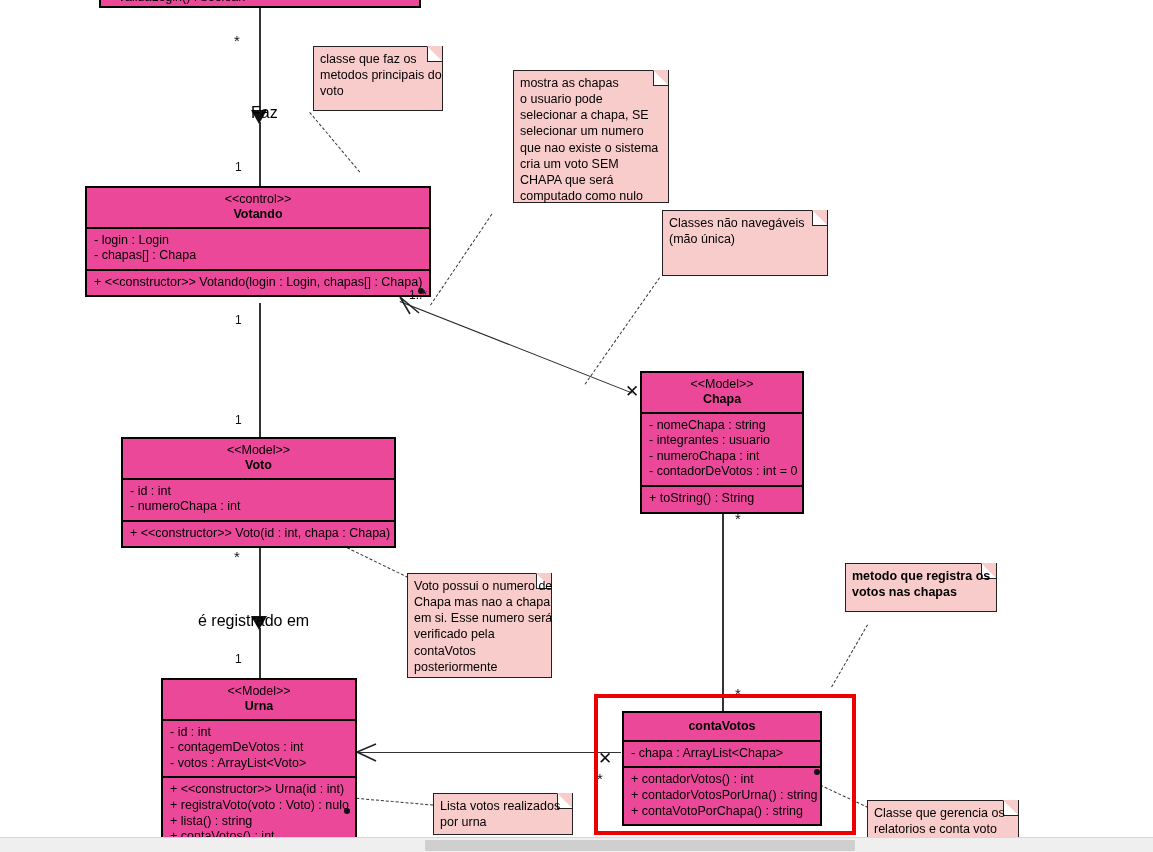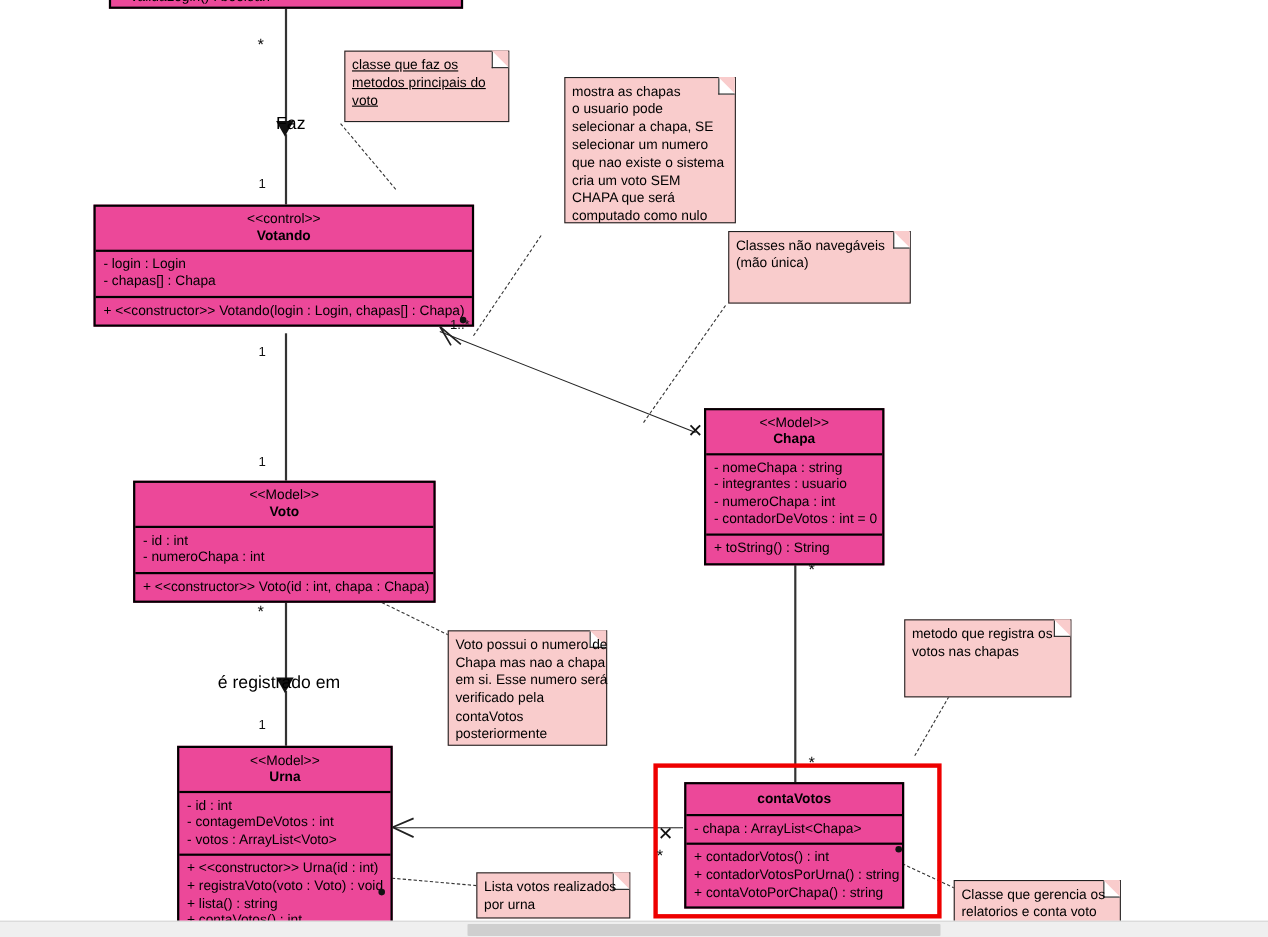--- a/index.html
+++ b/index.html
@@ -275,21 +275,21 @@
       <span class="stereo">&lt;&lt;Model&gt;&gt;</span>
       <span class="cname">Urna</span>
     </div>
     <div class="uml-attrs">
       <div>- id : int</div>
       <div>- contagemDeVotos : int</div>
       <div>- votos : ArrayList&lt;Voto&gt;</div>
     </div>
     <div class="uml-ops">
       <div>+ &lt;&lt;constructor&gt;&gt; Urna(id : int)</div>
-      <div>+ registraVoto(voto : Voto) : void</div>
+      <div>+ registraVoto(voto : Voto) : nulo</div>
       <div>+ lista() : string</div>
       <div>+ contaVotos() : int</div>
     </div>
   </div>
   <div class="dot" style="left:344px; top:808px;"></div>
 
   <div class="uml-class" style="left:622px; top:711px; width:200px;">
     <div class="uml-head no-stereo">
       <span class="cname">contaVotos</span>
     </div>
@@ -313,21 +313,21 @@
 
   <div class="mult star" style="left:234px; top:552px;">*</div>
   <div class="edge-label" style="left:198px; top:612px;">é registrado em</div>
   <div class="mult" style="left:235px; top:652px;">1</div>
 
   <div class="mult star" style="left:735px; top:514px;">*</div>
   <div class="mult star" style="left:735px; top:689px;">*</div>
 
   <div class="mult star" style="left:597px; top:774px;">*</div>
 
-  <div class="note" style="left:313px; top:46px; width:150px; height:65px;text-decoration:underline;">
+  <div class="note" style="left:313px; top:46px; width:130px; height:65px;">
     <div class="fold"></div>
     <div class="note-line">classe que faz os</div>
     <div class="note-line">metodos principais do</div>
     <div class="note-line">voto</div>
   </div>
 
   <div class="note" style="left:513px; top:70px; width:156px; height:133px;">
     <div class="fold"></div>
     <div class="note-line">mostra as chapas</div>
     <div class="note-line">o usuario pode</div>
@@ -348,21 +348,21 @@
   <div class="note" style="left:407px; top:573px; width:145px; height:105px;">
     <div class="fold"></div>
     <div class="note-line">Voto possui o numero de</div>
     <div class="note-line">Chapa mas nao a chapa</div>
     <div class="note-line">em si. Esse numero será</div>
     <div class="note-line">verificado pela</div>
     <div class="note-line">contaVotos</div>
     <div class="note-line">posteriormente</div>
   </div>
 
-  <div class="note" style="left:822px; top:563px; width:152px; height:71px;">
+  <div class="note" style="left:845px; top:563px; width:152px; height:49px;font-weight:bold;">
     <div class="fold"></div>
     <div class="note-line">metodo que registra os</div>
     <div class="note-line">votos nas chapas</div>
   </div>
 
   <div class="note" style="left:433px; top:793px; width:140px; height:42px;">
     <div class="fold"></div>
     <div class="note-line">Lista votos realizados</div>
     <div class="note-line">por urna</div>
   </div>

